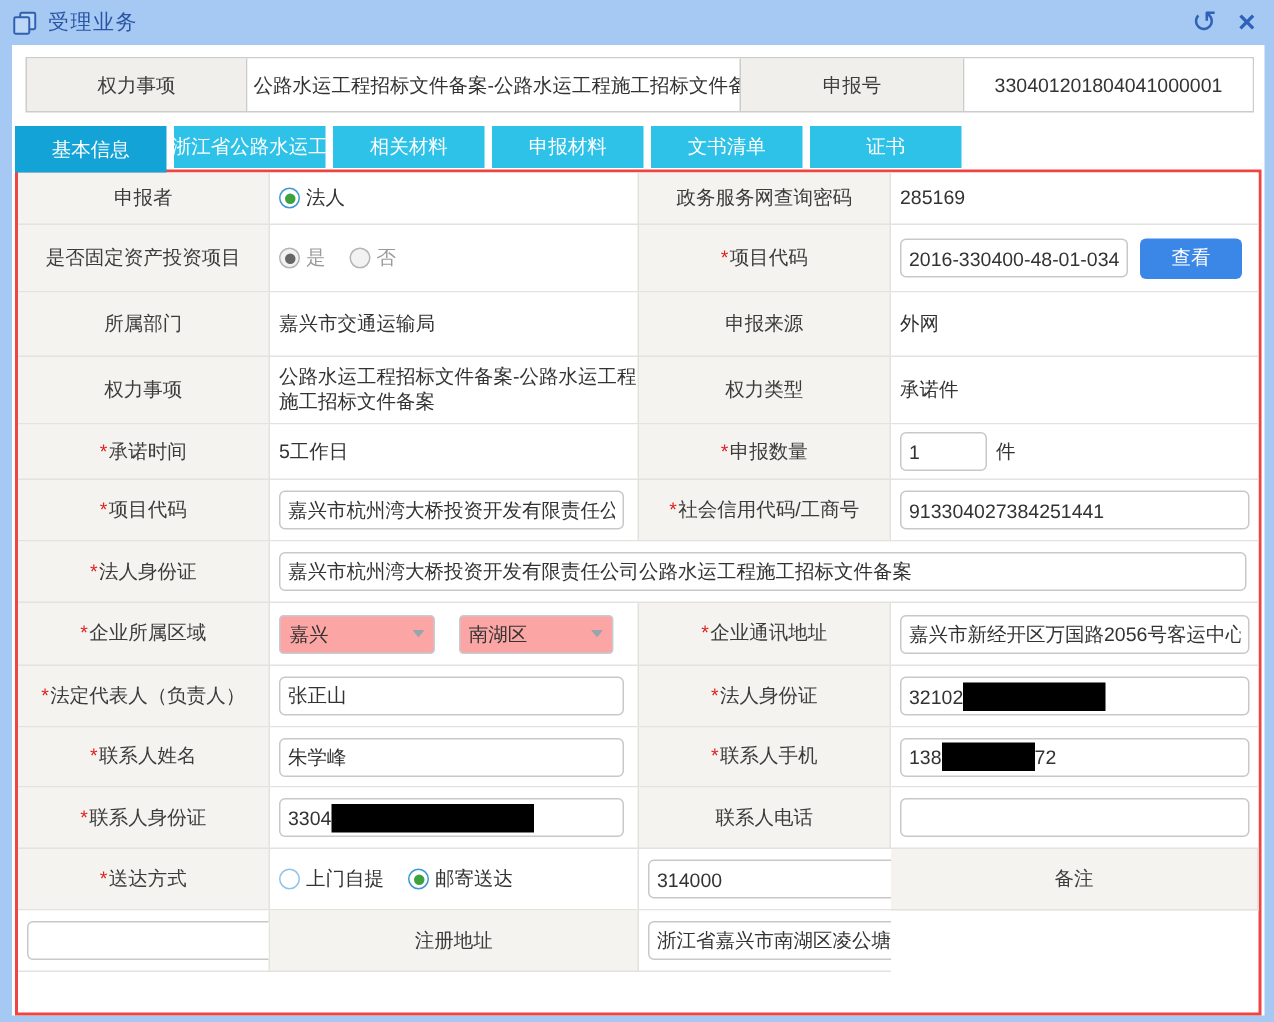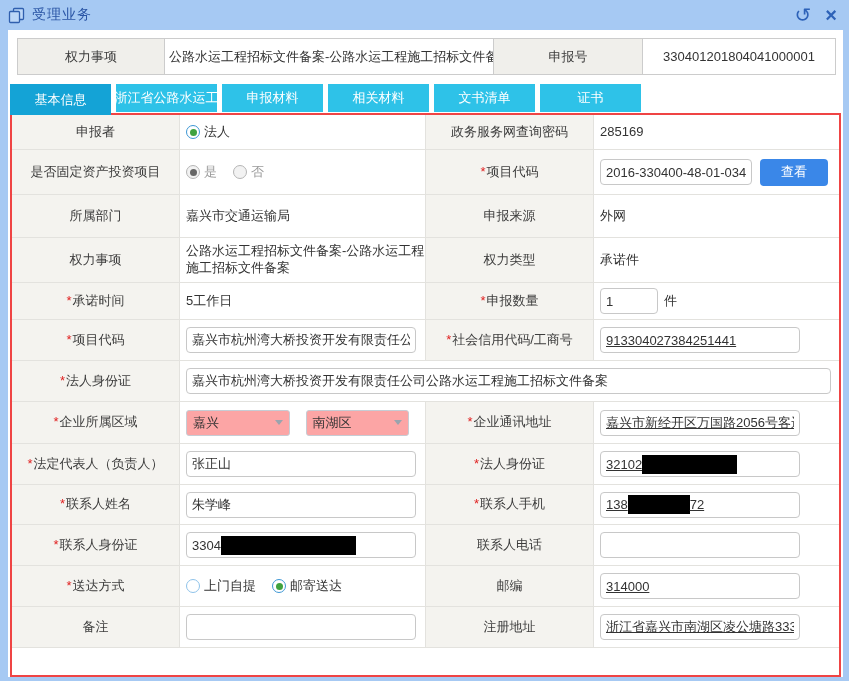--- a/index.html
+++ b/index.html
@@ -41,21 +41,21 @@
      display:flex;align-items:center;overflow:hidden;}
   .c.last{border-right:none;}
   .c.lbl{background:#f4f3ef;justify-content:center;text-align:center;color:#3c3c3c;padding:0 4px;line-height:1.25;}
   .c.val{background:#fff;padding-left:6px;}
   .req{color:#e02020;margin-right:1px;}
   .txt{line-height:1.3;}
   
   .ipt{height:26px;border:1px solid #c8c8c8;border-radius:4px;box-sizing:border-box;
     font-family:inherit;font-size:13px;color:#333;padding:0 5px;background:#fff;outline:none;}
   .w-main{width:230px;}
-  .w-right{width:200px;text-decoration:underline;}
+  .w-right{width:233px;}
   .w-wide{width:645px;}
   .w-code{width:152px;}
   .w-count{width:58px;}
   .fake-ipt{height:26px;border:1px solid #c8c8c8;border-radius:4px;box-sizing:border-box;
     display:inline-flex;align-items:center;padding:0 5px;background:#fff;white-space:nowrap;overflow:hidden;}
   .redact{display:inline-block;height:19px;background:#000;vertical-align:middle;}
   .rd-95{width:95px;} .rd-62{width:62px;} .rd-135{width:135px;}
   .unit{margin-left:6px;}
   .btn{height:27px;min-width:44px;margin-left:8px;border:none;border-radius:4px;background:#3a87e8;
     color:#fff;font-size:13px;font-family:inherit;cursor:pointer;padding:0 21px;}
@@ -98,22 +98,22 @@
   <div class="hdr-box">
     <div class="hdr-cell hdr-lbl">权力事项</div>
     <div class="hdr-cell hdr-val">公路水运工程招标文件备案-公路水运工程施工招标文件备案</div>
     <div class="hdr-cell hdr-lbl">申报号</div>
     <div class="hdr-cell hdr-val center">330401201804041000001</div>
   </div>
 
   <div class="tabs">
     <div class="tab active">基本信息</div>
     <div class="tab">浙江省公路水运工</div>
+    <div class="tab">相关材料</div>
     <div class="tab">申报材料</div>
-    <div class="tab">相关材料</div>
     <div class="tab">文书清单</div>
     <div class="tab">证书</div>
   </div>
 
   <div class="panel">
     <div class="form-grid">
 
       <div class="c lbl">
           <span>申报者</span>
         </div>
@@ -296,23 +296,20 @@
           <span>送达方式</span>
       </div>
       <div class="c val">
         <span class="radio-row">
           <span class="radio"></span>
           <span>上门自提</span>
           <span class="radio sel2 opt-gap"></span>
           <span>邮寄送达</span>
         </span>
       </div>
-      <div class="c lbl">
-          <span>邮编</span>
-        </div>
       <div class="c val last">
         <input class="ipt w-right" value="314000" style="">
       </div>
 
       <div class="c lbl">
           <span>备注</span>
         </div>
       <div class="c val">
         <input class="ipt w-main" value="" style="">
       </div>

